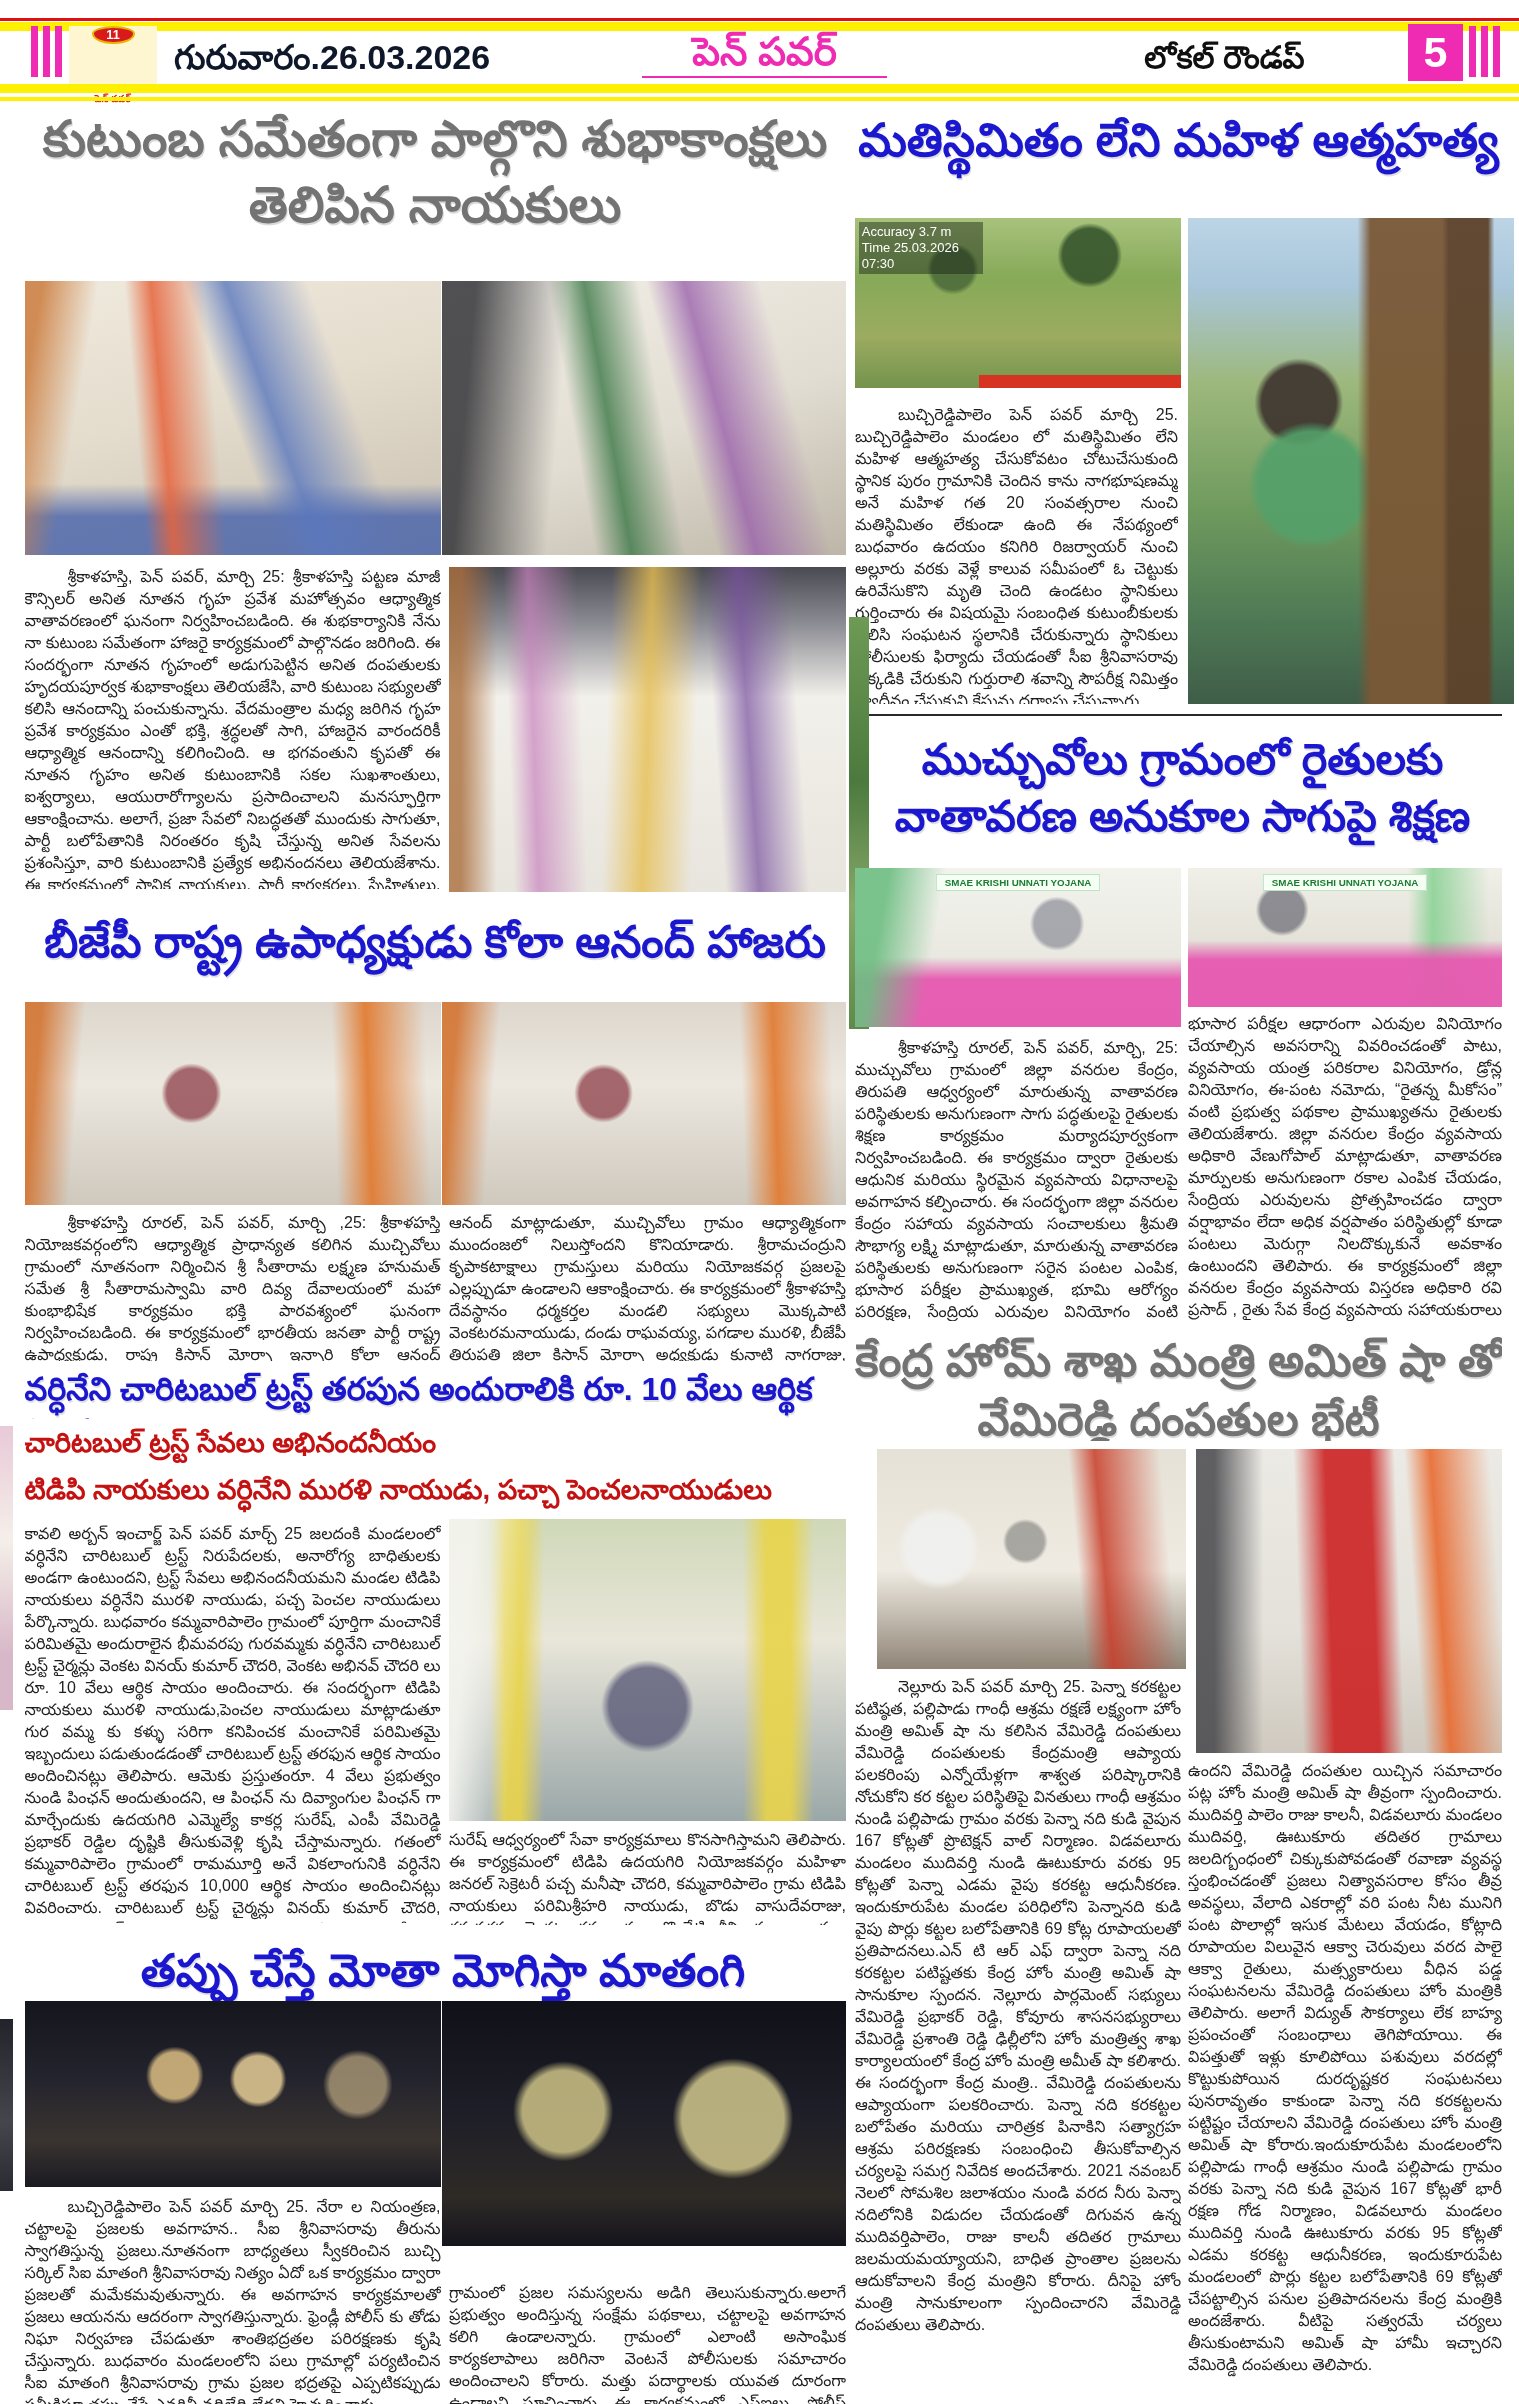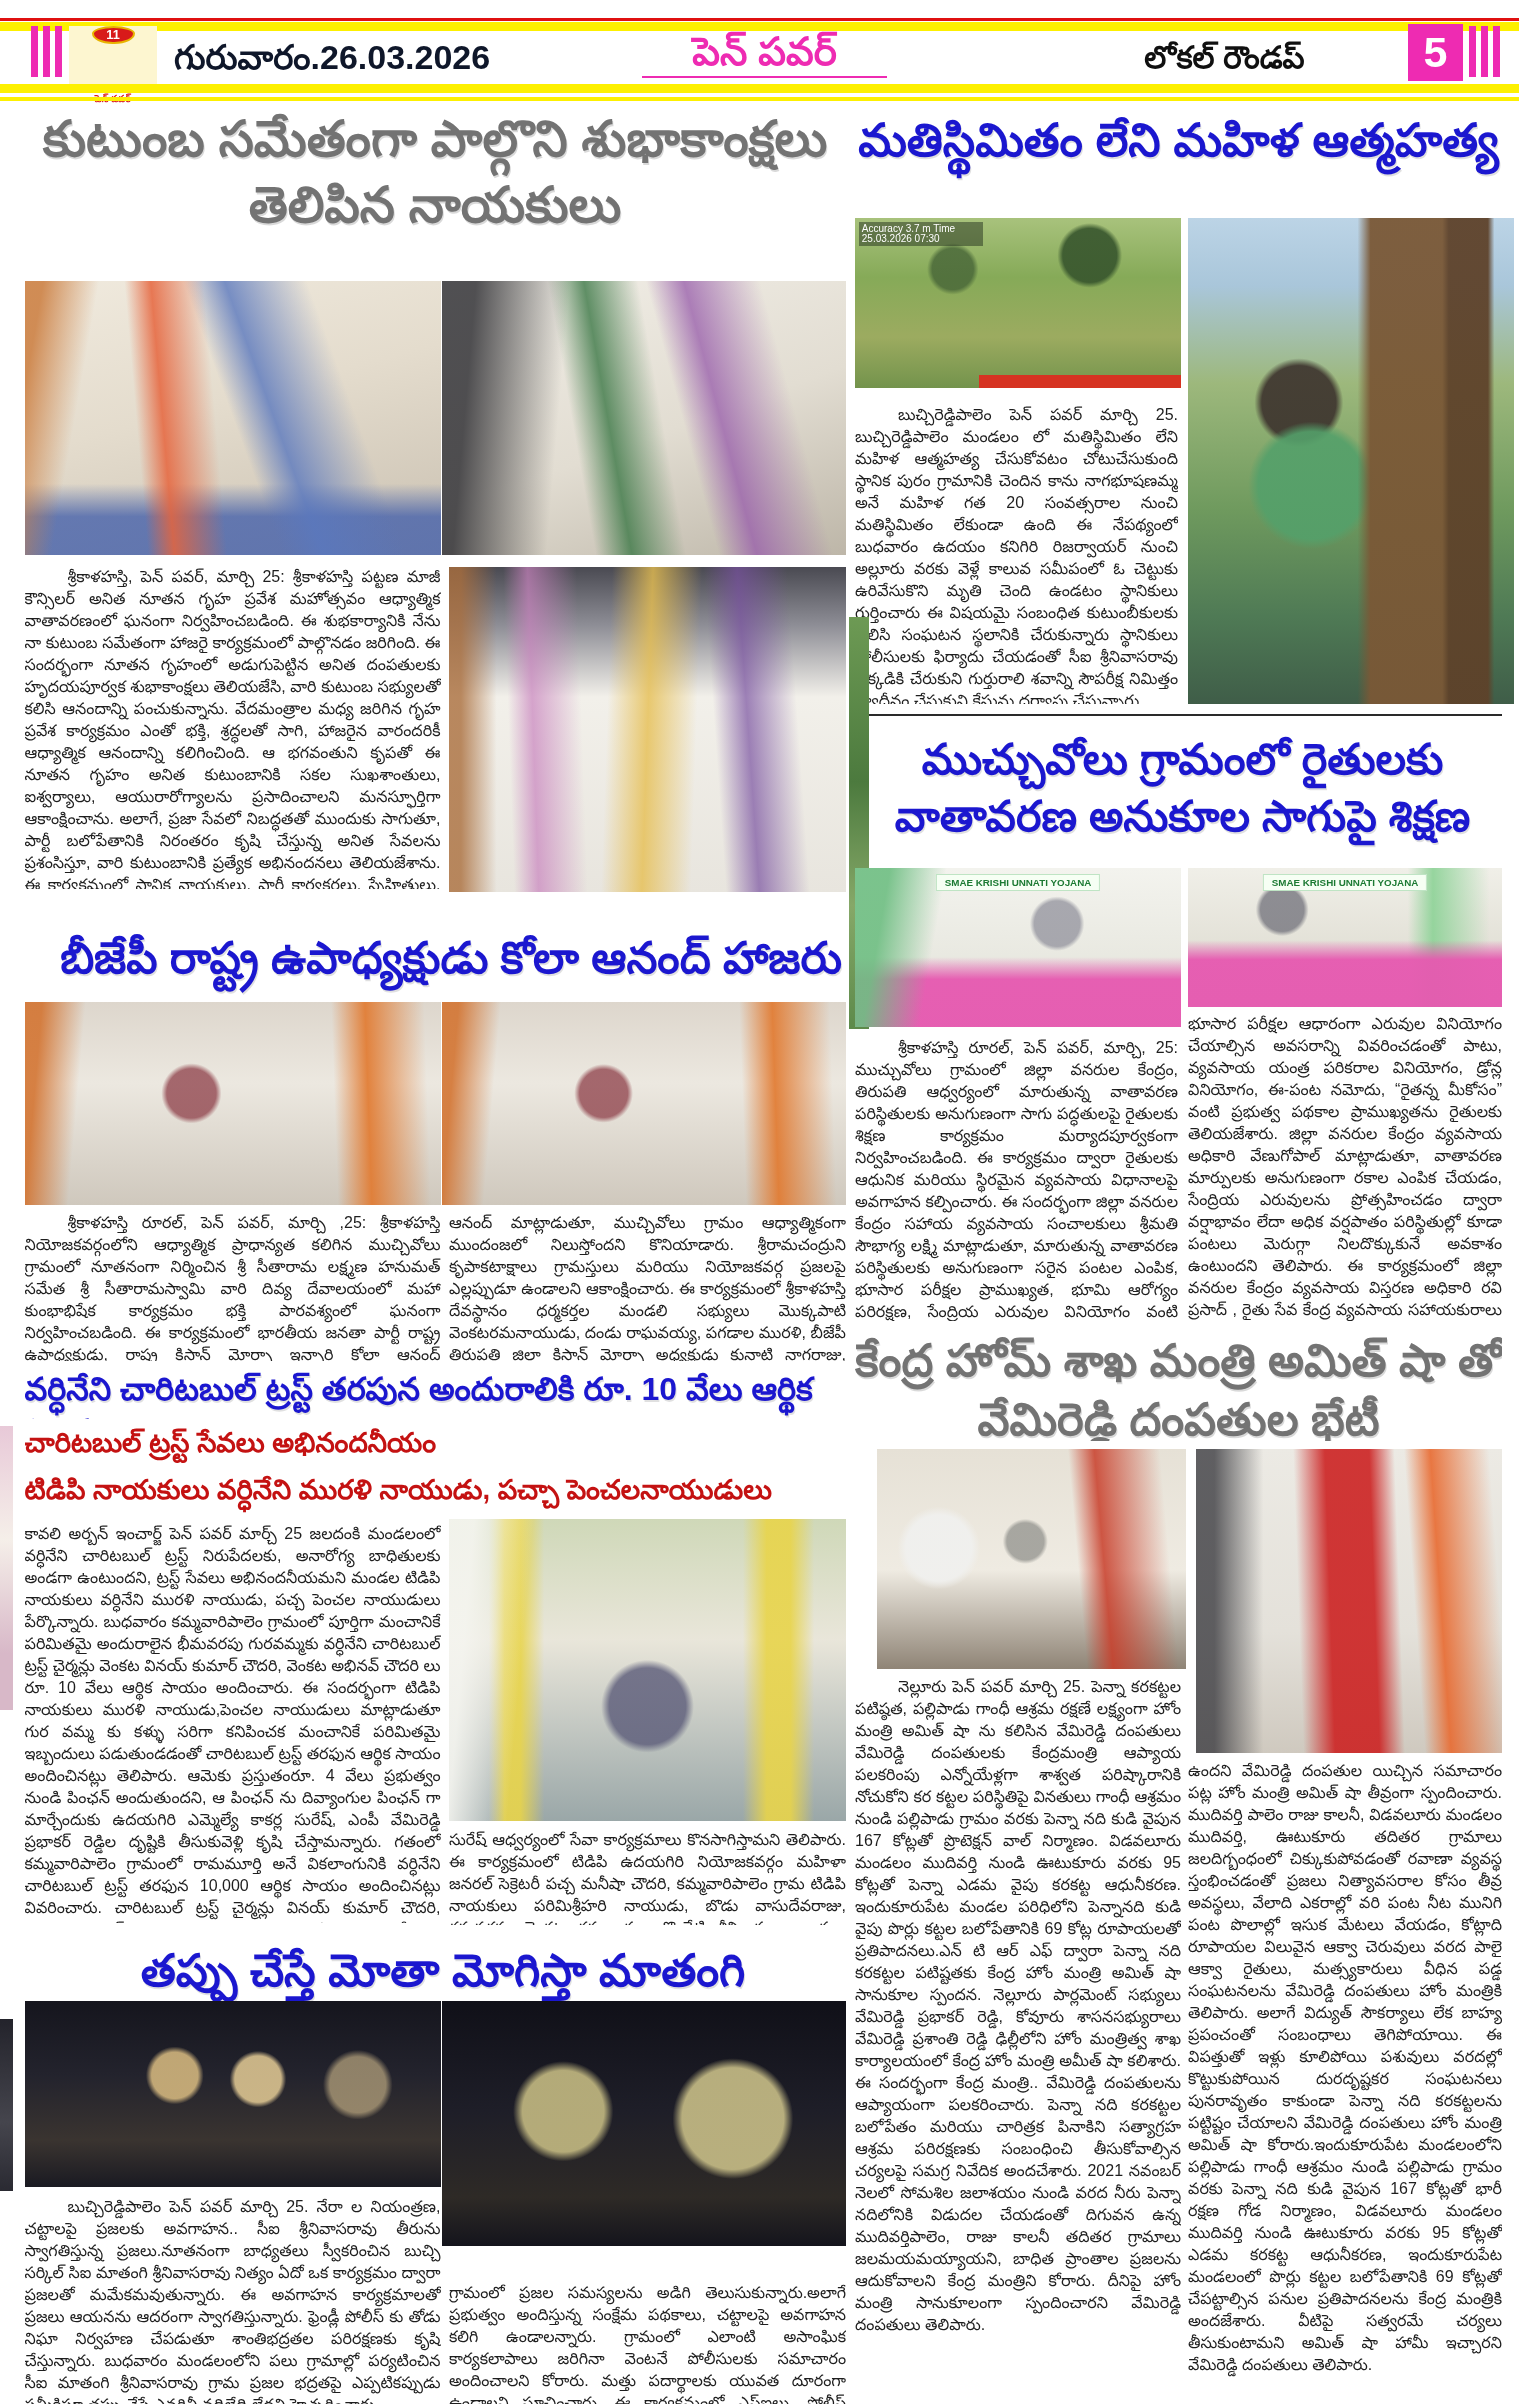--- a/index.html
+++ b/index.html
@@ -23,21 +23,21 @@
             border-bottom:2.9px solid #ee2bb2;padding-bottom:2px;}
   .section-label{position:absolute;font-weight:bold;color:#101010;text-align:center;}
   .pagebox{position:absolute;color:#ffffff;font-weight:bold;text-align:center;}
   .stripe{position:absolute;width:6.9px;height:51px;}
   .logo{position:absolute;left:69px;top:25.5px;width:88px;height:61px;background:#fdf6d0;
         display:flex;flex-direction:column;align-items:center;justify-content:flex-start;gap:48px;}
   .logo-shield{width:39px;height:39px;background:#d81a1a;border:2.9px solid #e8b400;
         border-radius:50% 50% 48% 48% / 42% 42% 58% 58%;display:flex;align-items:center;
         justify-content:center;color:#ffffff;font-size:12.7px;font-weight:bold;}
   .logo-name{font-size:9.8px;color:#d81a1a;font-weight:bold;margin-top:1px;white-space:nowrap;}
-  .gps-overlay{position:absolute;left:3.9px;top:3.9px;color:#ffffff;font-size:10px;line-height:10px;
+  .gps-overlay{position:absolute;left:3.9px;top:3.9px;color:#ffffff;font-size:13px;line-height:16px;
         background:rgba(20,30,20,.45);padding:2px 2.9px;max-width:118px;}
   .photo-caption-strip{position:absolute;right:0;bottom:0;height:12.7px;width:62%;background:#d63322;}
   .banner-strip{position:absolute;left:50%;transform:translateX(-50%);top:5.9px;background:#f6fff4;
         color:#1c7a33;font-weight:bold;font-size:9.8px;padding:2px 7.8px;white-space:nowrap;
         border:1px solid #bfe4c4;}
 </style>
 </head>
 <body>
 
 <div class="page">
@@ -152,21 +152,21 @@
 
     <div class="body-col" style="left:855px;top:1037px;width:323px;height:284px;">
       <p>శ్రీకాళహస్తి రూరల్, పెన్ పవర్, మార్చి, 25: ముచ్చువోలు గ్రామంలో జిల్లా వనరుల కేంద్రం, తిరుపతి ఆధ్వర్యంలో మారుతున్న వాతావరణ పరిస్థితులకు అనుగుణంగా సాగు పద్ధతులపై రైతులకు శిక్షణ కార్యక్రమం మర్యాదపూర్వకంగా నిర్వహించబడింది. ఈ కార్యక్రమం ద్వారా రైతులకు ఆధునిక మరియు స్థిరమైన వ్యవసాయ విధానాలపై అవగాహన కల్పించారు. ఈ సందర్భంగా జిల్లా వనరుల కేంద్రం సహాయ వ్యవసాయ సంచాలకులు శ్రీమతి సౌభాగ్య లక్ష్మి మాట్లాడుతూ, మారుతున్న వాతావరణ పరిస్థితులకు అనుగుణంగా సరైన పంటల ఎంపిక, భూసార పరీక్షల ప్రాముఖ్యత, భూమి ఆరోగ్యం పరిరక్షణ, సేంద్రియ ఎరువుల వినియోగం వంటి అంశాలపై సమగ్రంగా వివరించారు. రసాయన ఎరువుల అధిక వినియోగం వల్ల కలిగే దుష్ప్రభావాలను రైతులకు వివరించారు. అలాగే శ్రీకాళహస్తి మండల వ్యవసాయ అధికారి మమత రెడ్డి</p>
     </div>
     <div class="body-col" style="left:1188px;top:1013px;width:314px;height:308px;">
       <p class="noindent">భూసార పరీక్షల ఆధారంగా ఎరువుల వినియోగం చేయాల్సిన అవసరాన్ని వివరించడంతో పాటు, వ్యవసాయ యంత్ర పరికరాల వినియోగం, డ్రోన్ల వినియోగం, ఈ-పంట నమోదు, “రైతన్న మీకోసం” వంటి ప్రభుత్వ పథకాల ప్రాముఖ్యతను రైతులకు తెలియజేశారు. జిల్లా వనరుల కేంద్రం వ్యవసాయ అధికారి వేణుగోపాల్ మాట్లాడుతూ, వాతావరణ మార్పులకు అనుగుణంగా రకాల ఎంపిక చేయడం, సేంద్రియ ఎరువులను ప్రోత్సహించడం ద్వారా వర్షాభావం లేదా అధిక వర్షపాతం పరిస్థితుల్లో కూడా పంటలు మెరుగ్గా నిలదొక్కుకునే అవకాశం ఉంటుందని తెలిపారు. ఈ కార్యక్రమంలో జిల్లా వనరుల కేంద్రం వ్యవసాయ విస్తరణ అధికారి రవి ప్రసాద్ , రైతు సేవ కేంద్ర వ్యవసాయ సహాయకురాలు విజయలక్ష్మి, ప్రకృతి వ్యవసాయ సమన్వయకర్త ప్రసాద్ , ప్రకృతి వ్యవసాయ వనరుల కేంద్ర ప్రతినిధులు, సిబ్బంది మరియు పలువురు రైతులు పాల్గొన్నారు. ఈ శిక్షణ కార్యక్రమం రైతులకు ఉపయోగకరంగా నిలిచిందని పాల్గొన్న వారు అభిప్రాయపడ్డారు.</p>
     </div>
   </section>
 
   <section>
-    <h1 class="hl hl-blue" style="left:24.5px;top:913px;width:821px;height:82px;font-size:44px;margin:16px;">బీజేపీ రాష్ట్ర ఉపాధ్యక్షుడు కోలా ఆనంద్ హాజరు</h1>
+    <h1 class="hl hl-blue" style="left:24.5px;top:913px;width:821px;height:82px;font-size:44px;margin:0;">బీజేపీ రాష్ట్ర ఉపాధ్యక్షుడు కోలా ఆనంద్ హాజరు</h1>
 
     <div class="photo" style="left:24.5px;top:1002px;width:416px;height:203px;background:
            linear-gradient(95deg, rgba(210,110,40,.85) 4%, rgba(210,110,40,0) 14%),
            linear-gradient(88deg, rgba(0,0,0,0) 74%, rgba(225,120,45,.9) 82%, rgba(225,120,45,0) 96%),
            radial-gradient(circle at 40% 45%, rgba(140,60,70,.75) 0 9%, rgba(140,60,70,0) 11%),
            linear-gradient(180deg,#ddd6cc 0%,#ece8e0 40%,#cfc8bd 100%);"></div>
 
     <div class="photo" style="left:442px;top:1002px;width:404px;height:203px;background:
            linear-gradient(95deg, rgba(210,110,40,.85) 4%, rgba(210,110,40,0) 14%),
            linear-gradient(88deg, rgba(0,0,0,0) 74%, rgba(225,120,45,.9) 82%, rgba(225,120,45,0) 96%),

